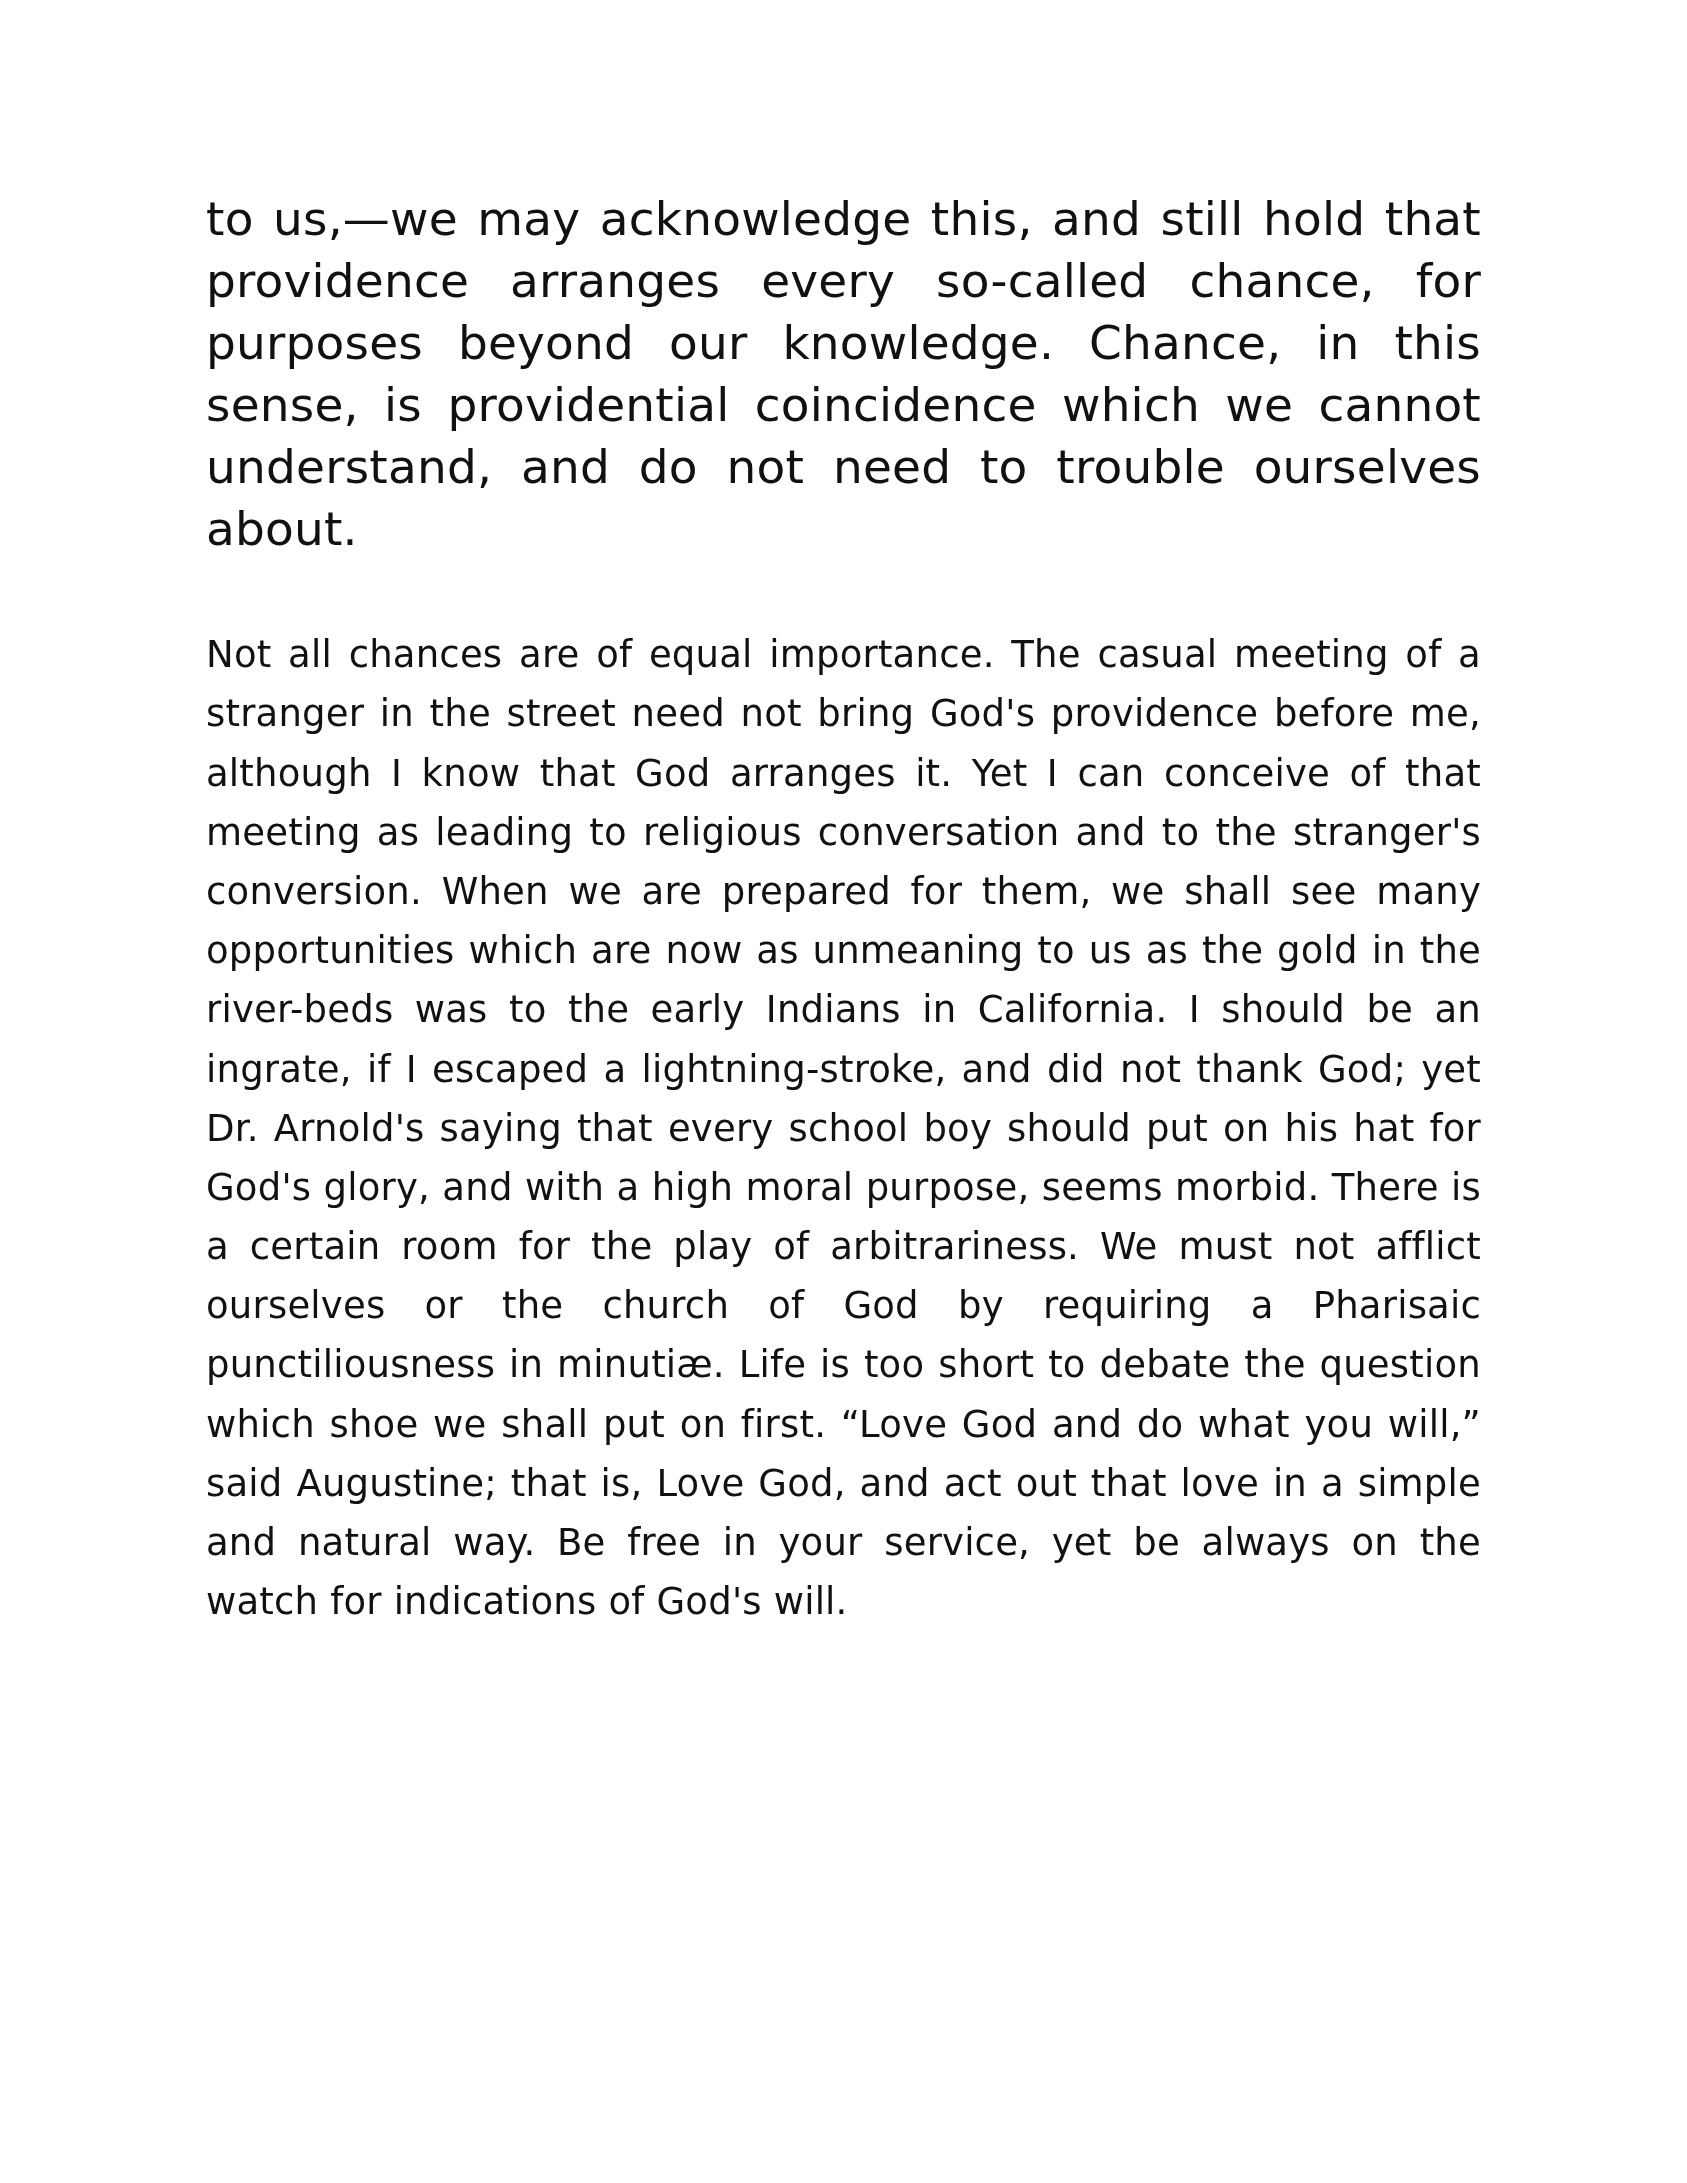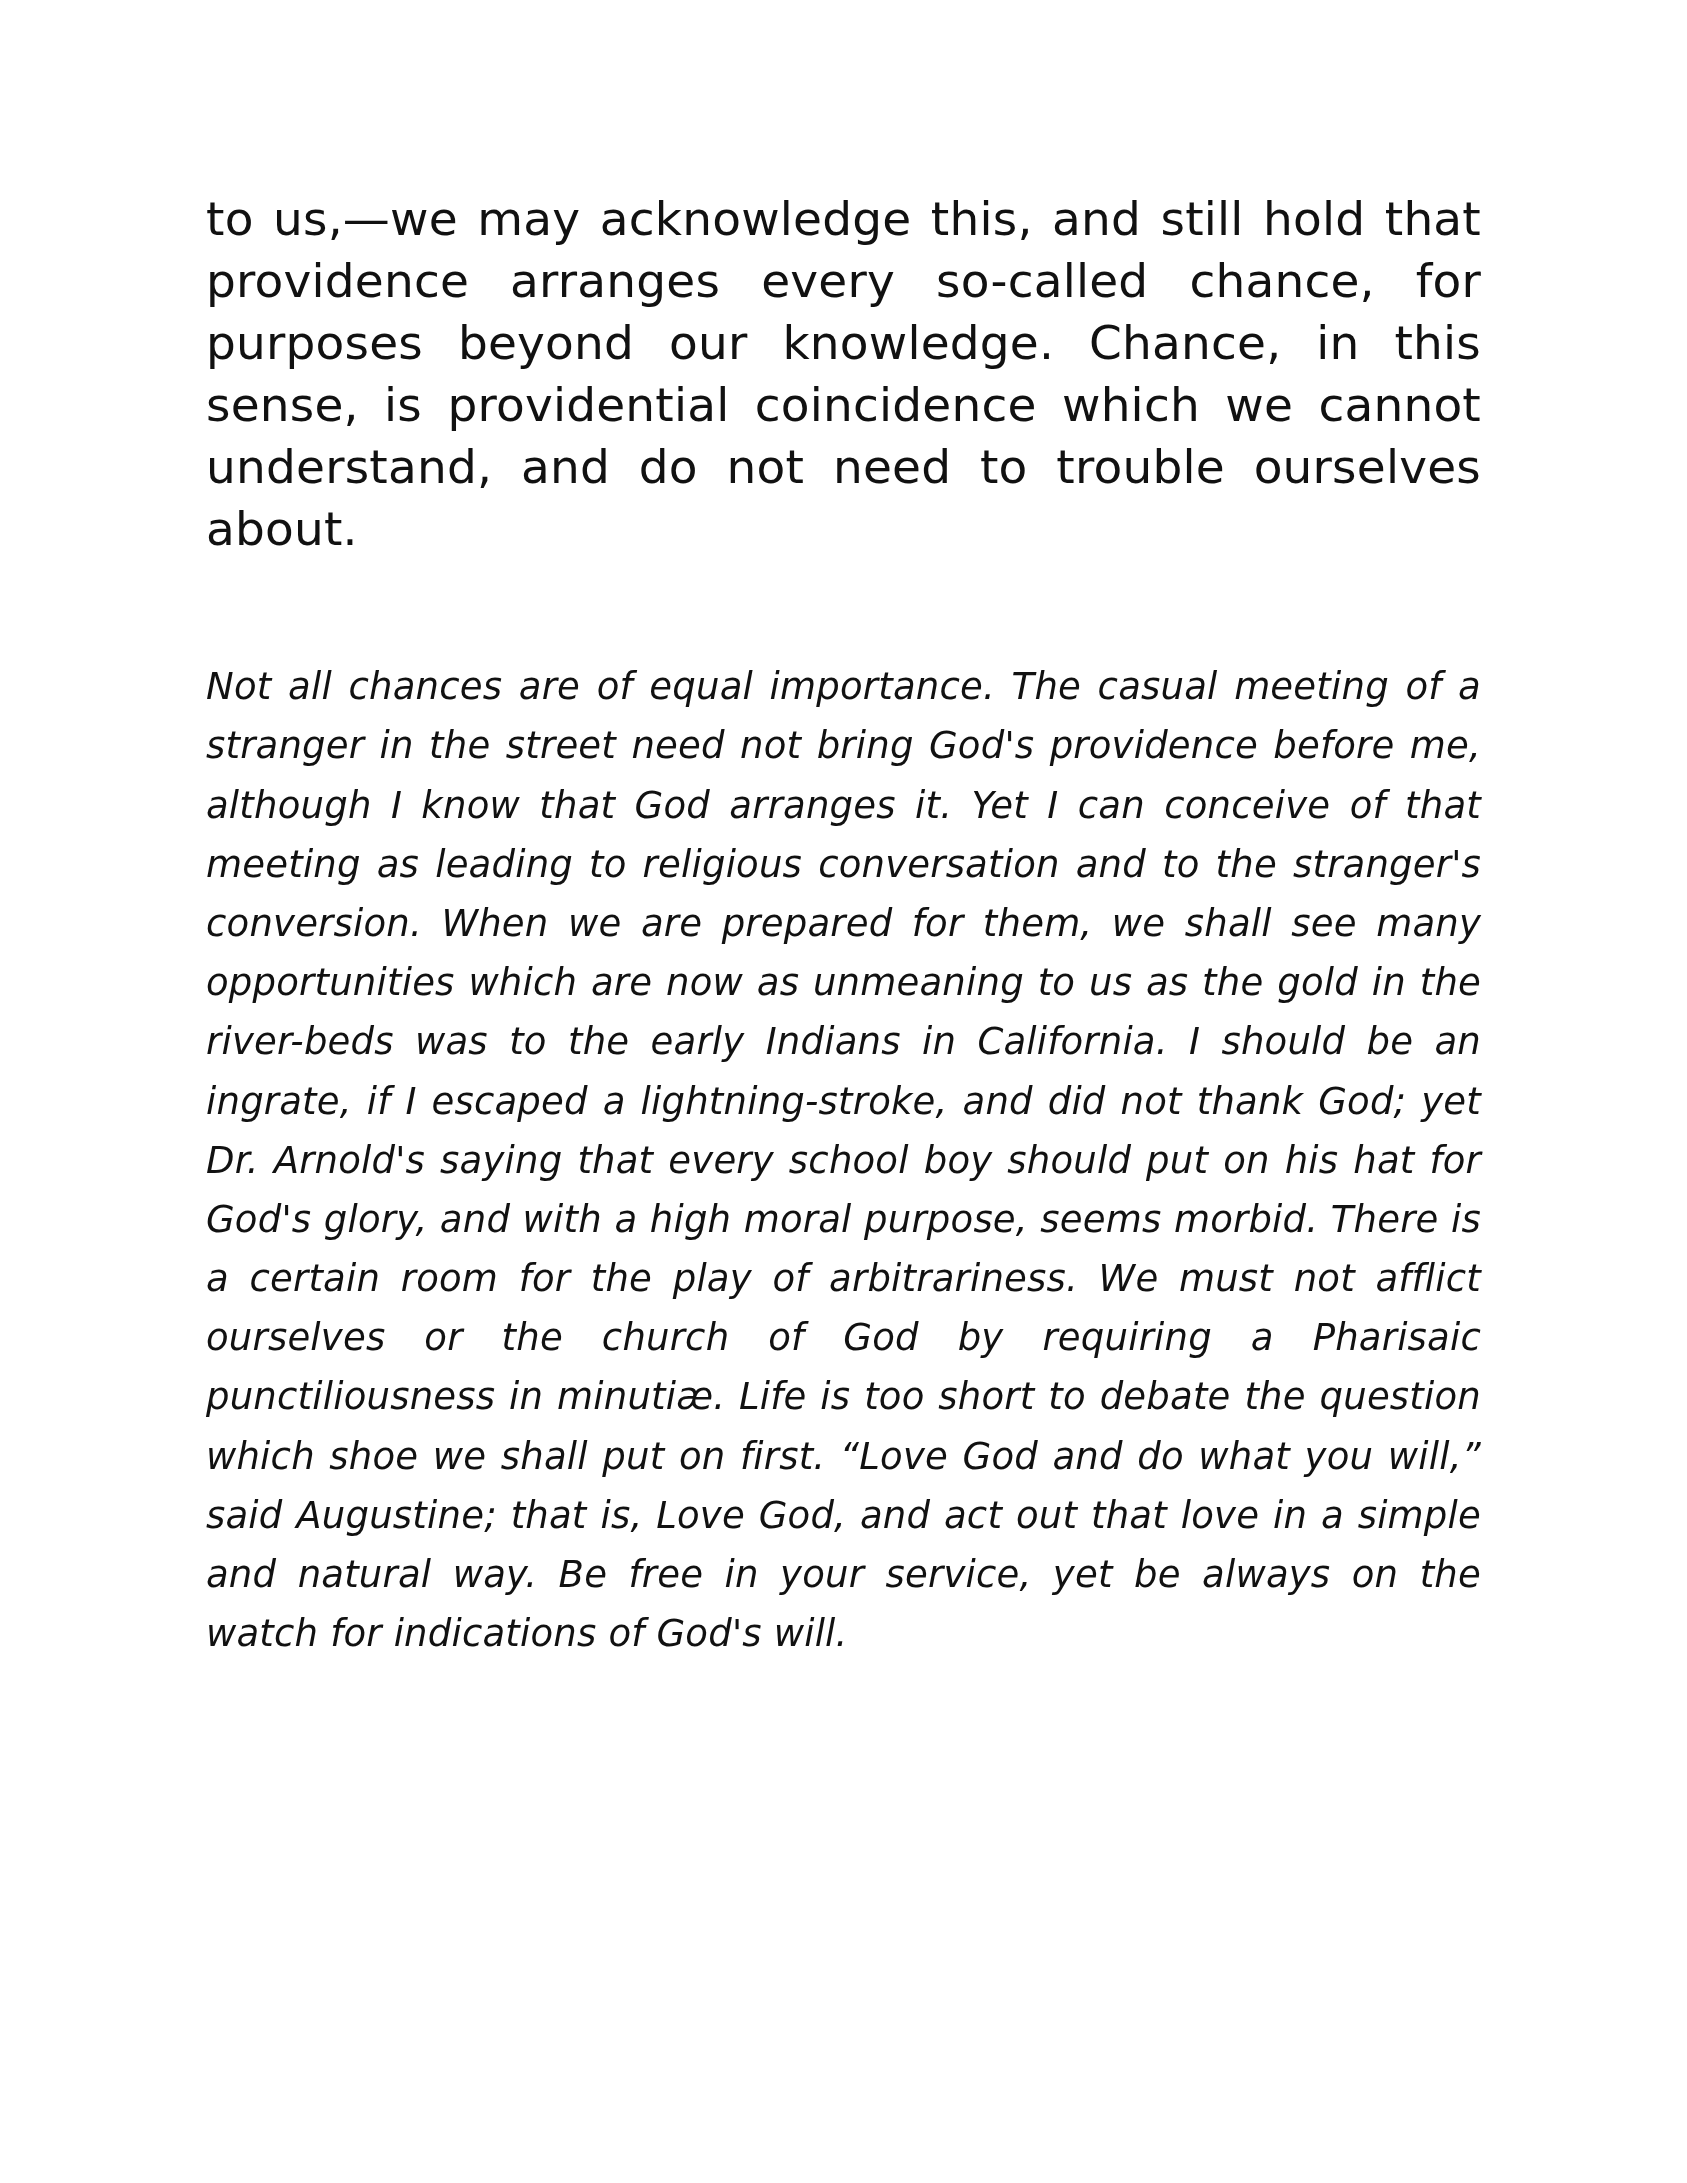--- a/index.html
+++ b/index.html
@@ -21,26 +21,25 @@
     padding: 188px 206px 8px 206px;
   }
   .para-lead {
     margin: 0;
     font-size: 47px;
     line-height: 1.32;
     text-align: justify;
     letter-spacing: 0.2px;
   }
   .para-body {
-    margin: 97px 0 0 0;
+    margin: 65px 0 0 0;
     font-size: 37px;
     line-height: 1.60;
     text-align: justify;
     letter-spacing: 0.2px;
-    font-style: italic;
   }
 </style>
 </head>
 <body>
 
 <div class="page">
   <p class="para-lead">to us,—we may acknowledge this, and still hold that providence arranges every so-called chance, for purposes beyond our knowledge. Chance, in this sense, is providential coincidence which we cannot understand, and do not need to trouble ourselves about.</p>
   <p class="para-body">Not all chances are of equal importance. The casual meeting of a stranger in the street need not bring God's providence before me, although I know that God arranges it. Yet I can conceive of that meeting as leading to religious conversation and to the stranger's conversion. When we are prepared for them, we shall see many opportunities which are now as unmeaning to us as the gold in the river-beds was to the early Indians in California. I should be an ingrate, if I escaped a lightning-stroke, and did not thank God; yet Dr. Arnold's saying that every school boy should put on his hat for God's glory, and with a high moral purpose, seems morbid. There is a certain room for the play of arbitrariness. We must not afflict ourselves or the church of God by requiring a Pharisaic punctiliousness in minutiæ. Life is too short to debate the question which shoe we shall put on first. “Love God and do what you will,” said Augustine; that is, Love God, and act out that love in a simple and natural way. Be free in your service, yet be always on the watch for indications of God's will.</p>
 </div>
 

